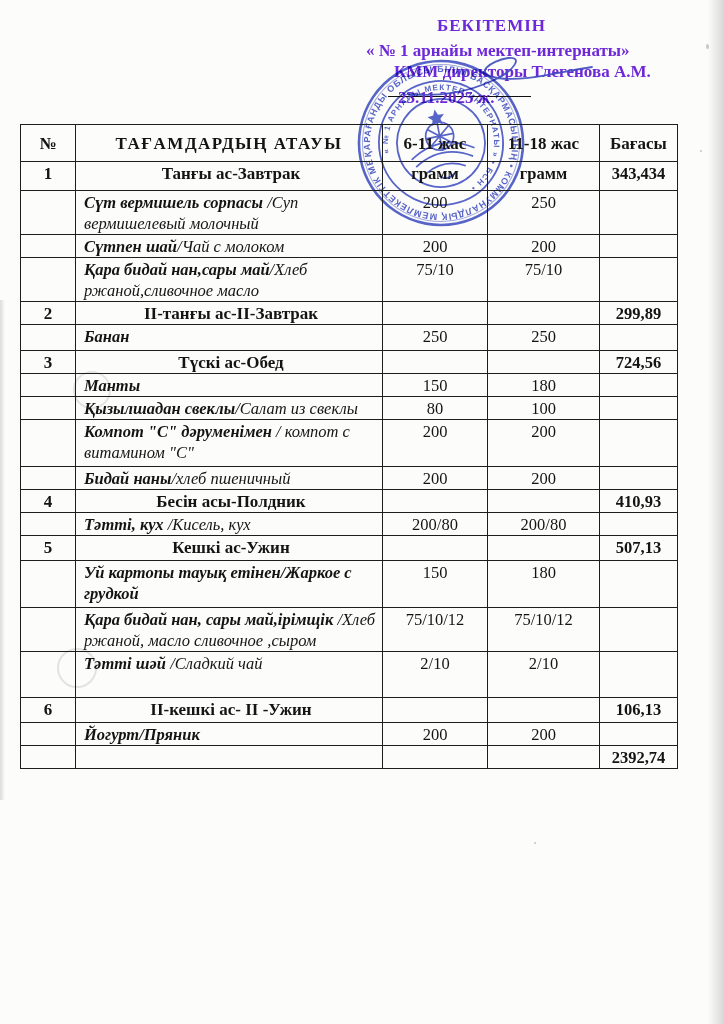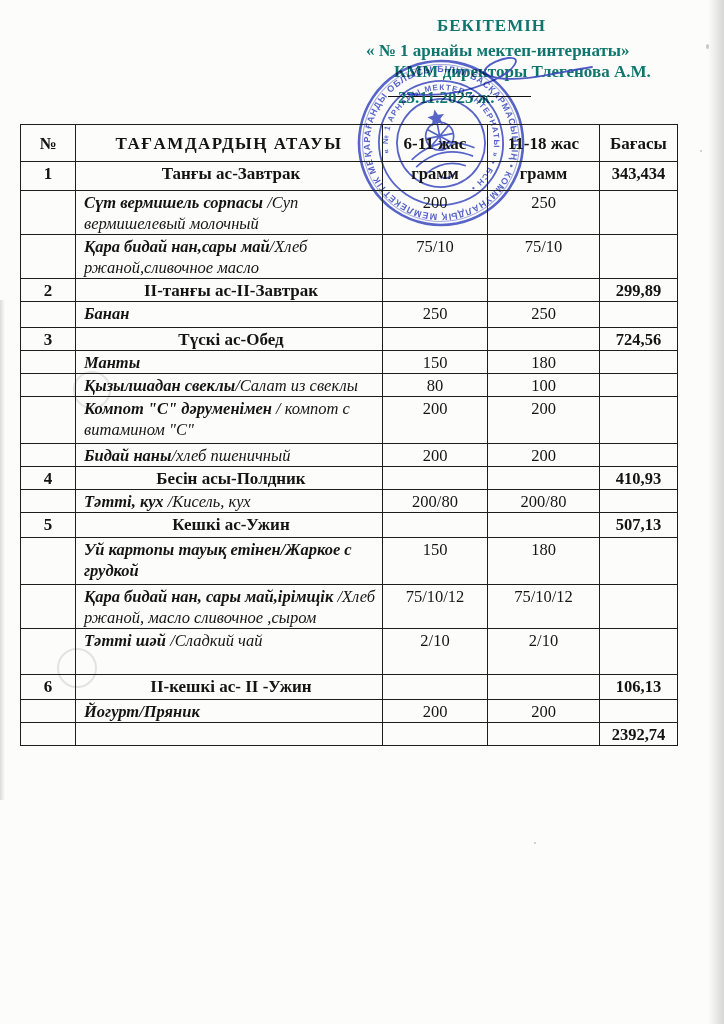--- a/index.html
+++ b/index.html
@@ -10,21 +10,21 @@
   .scan-edge-right{position:absolute;right:0;top:0;width:16px;height:100%;
     background:linear-gradient(to right, rgba(0,0,0,0) 0%, rgba(110,110,110,.14) 55%, rgba(130,130,130,.30) 100%);}
   .scan-edge-left{position:absolute;left:0;top:300px;width:5px;height:500px;
     background:linear-gradient(to right, rgba(120,120,120,.25), rgba(0,0,0,0));}
   .punch{position:absolute;border:2.5px solid #c6c6c6;border-radius:50%;opacity:.5;}
   .punch-1{left:73px;top:371px;width:34px;height:34px;border-color:#cccccc;}
   .punch-2{left:57px;top:648px;width:36px;height:36px;border-color:#c9c9c9;}
   .speck{position:absolute;background:#9a9a9a;border-radius:50%;opacity:.55;}
 
   
-  .apr{position:absolute;font-weight:bold;font-size:17px;white-space:nowrap;color:#0f766e;}
+  .apr{position:absolute;font-weight:bold;font-size:17px;white-space:nowrap;color:#6d28d9;}
   .apr-1{left:437px;top:16px;letter-spacing:1px;}
   .apr-2{left:366px;top:41px;}
   .apr-3{left:394px;top:62px;}
   .sign-line{position:absolute;left:388px;top:96px;width:143px;border-top:1.6px solid #111;}
   .apr-date{left:398px;top:88px;}
 
   
   .signature{position:absolute;left:402px;top:52px;}
   .stamp{position:absolute;left:355px;top:57px;mix-blend-mode:multiply;opacity:.88;transform:rotate(-11deg);}
   .stamp text{font-family:"Liberation Sans","DejaVu Sans",sans-serif;}
@@ -128,20 +128,27 @@
           <td class="v2">грамм</td>
           <td class="price">343,434</td>
         </tr>
         <tr class="row-1 dish">
           <td class="num"></td>
           <td class="name"><span class="kk">Сүт вермишель сорпасы </span><span class="ru">/Суп вермишелевый молочный</span></td>
           <td class="v1">200</td>
           <td class="v2">250</td>
           <td class="price"></td>
         </tr>
+        <tr class="row-2 dish">
+          <td class="num"></td>
+          <td class="name"><span class="kk">Сүтпен шай</span><span class="ru">/Чай с молоком</span></td>
+          <td class="v1">200</td>
+          <td class="v2">200</td>
+          <td class="price"></td>
+        </tr>
         <tr class="row-3 dish">
           <td class="num"></td>
           <td class="name"><span class="kk">Қара бидай нан,сары май</span><span class="ru">/Хлеб ржаной,сливочное масло</span></td>
           <td class="v1">75/10</td>
           <td class="v2">75/10</td>
           <td class="price"></td>
         </tr>
         <tr class="row-4 section">
           <td class="num">2</td>
           <td class="name">ІІ-танғы ас-ІІ-Завтрак</td>

